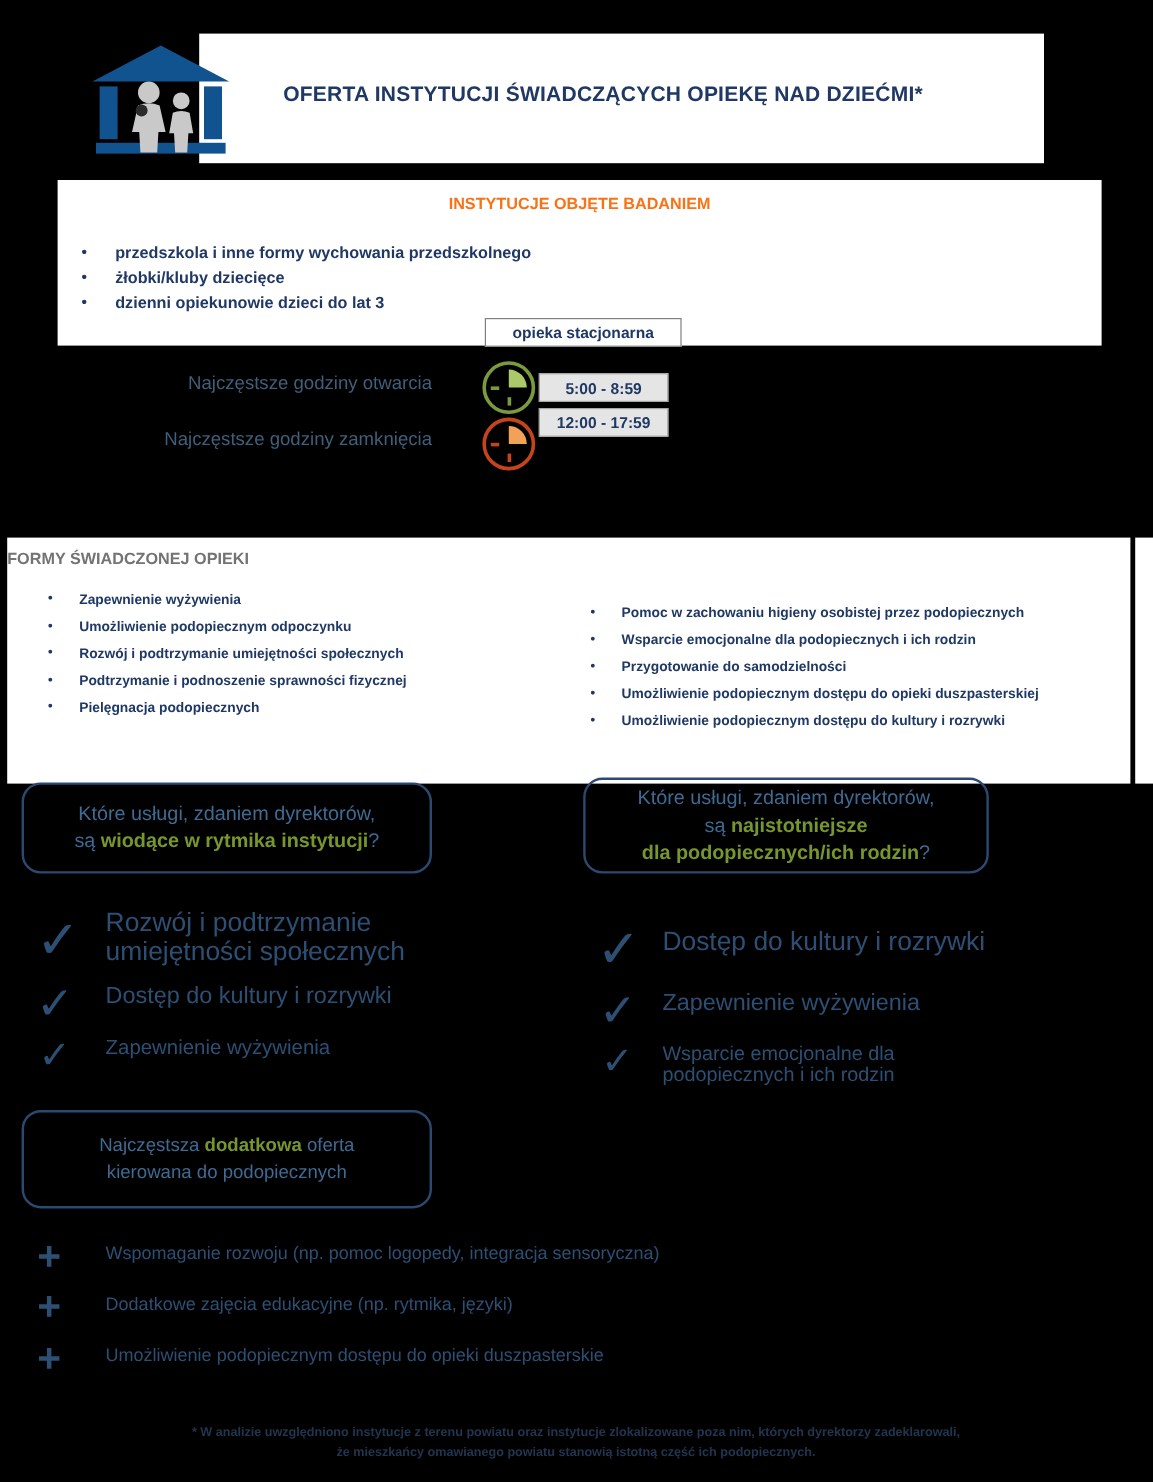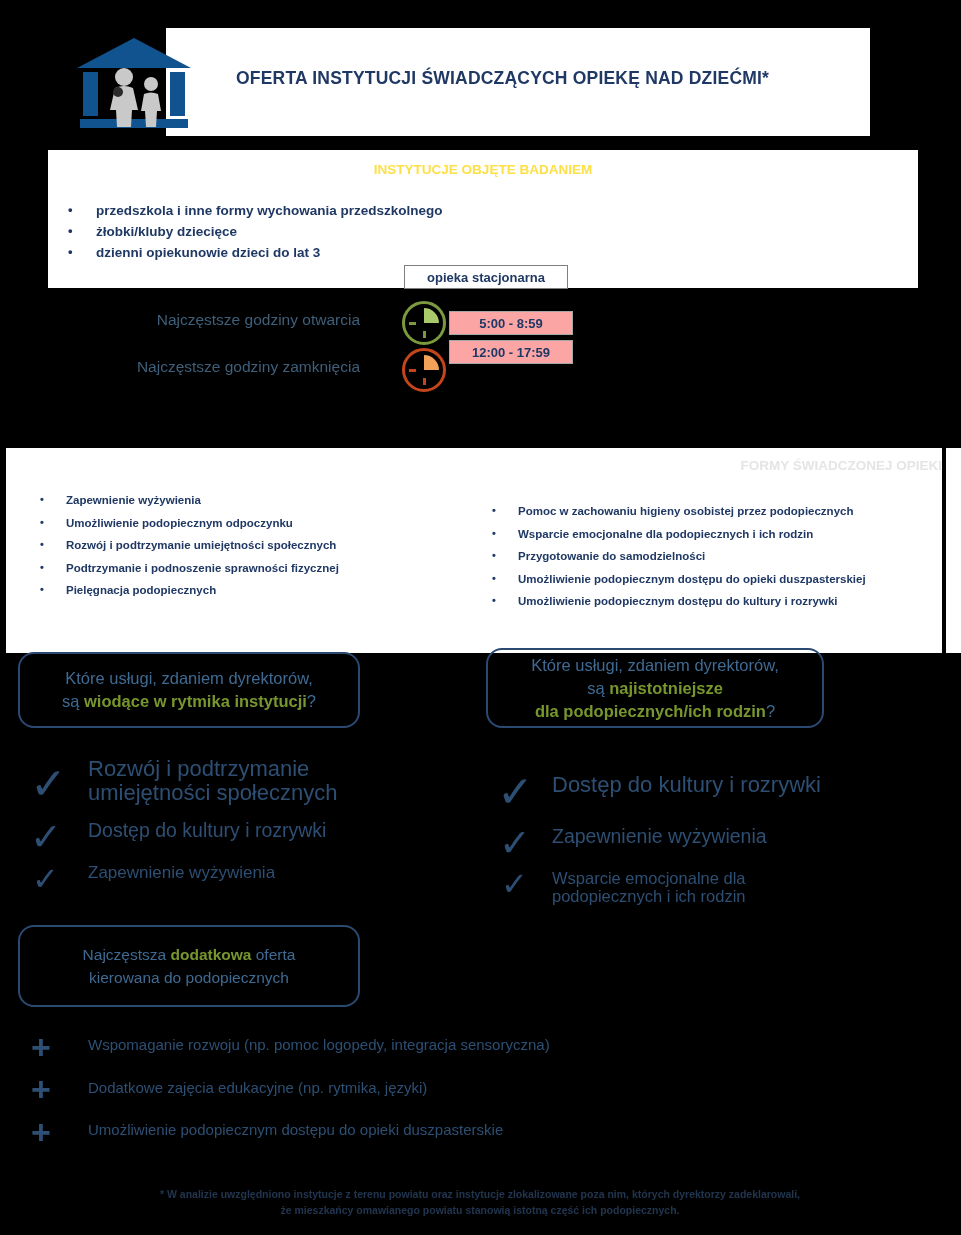--- a/index.html
+++ b/index.html
@@ -52,21 +52,21 @@
     left: 48px; top: 150px;
     width: 870px; height: 138px;
   }
   #inst-title {
     position: absolute;
     left: 48px; top: 162px;
     width: 870px;
     text-align: center;
     font-size: 13.5px;
     font-weight: bold;
-    color: #fde047;
+    color: #f97316;
   }
   .inst-list {
     position: absolute;
     left: 60px; top: 200px;
     width: 700px;
     margin: 0; padding: 0;
     list-style: none;
   }
   .inst-list li {
     position: relative;
@@ -113,22 +113,22 @@
     box-sizing: border-box;
   }
   .clock .tick-l, .clock .tick-b {
     position: absolute;
     background: currentColor;
   }
   .clock .tick-l { left: 4px; top: 50%; width: 7px; height: 3px; margin-top: -1.5px; }
   .clock .tick-b { left: 50%; bottom: 4px; width: 3px; height: 7px; margin-left: -1.5px; }
   .time-box {
     position: absolute;
-    width: 124px; height: 24px;
-    background: #fca5a5;
+    width: 108px; height: 24px;
+    background: #e5e5e5;
     border: 1px solid #a6a6a6;
     box-sizing: border-box;
     display: flex;
     align-items: center;
     justify-content: center;
     font-size: 13px;
     font-weight: bold;
     color: #1f3864;
   }
 
@@ -138,24 +138,24 @@
     width: 936px; height: 205px;
   }
   #panel-formy-right {
     left: 946px; top: 448px;
     width: 15px; height: 205px;
   }
   #formy-title {
     position: absolute;
     left: 6px; top: 458px;
     width: 936px;
-    text-align: right;
+    text-align: left;
     font-size: 13.5px;
     font-weight: bold;
-    color: #e5e5e5;
+    color: #737373;
   }
   .formy-list {
     position: absolute;
     margin: 0; padding: 0;
     list-style: none;
   }
   .formy-list li {
     position: relative;
     font-size: 11.5px;
     font-weight: bold;

